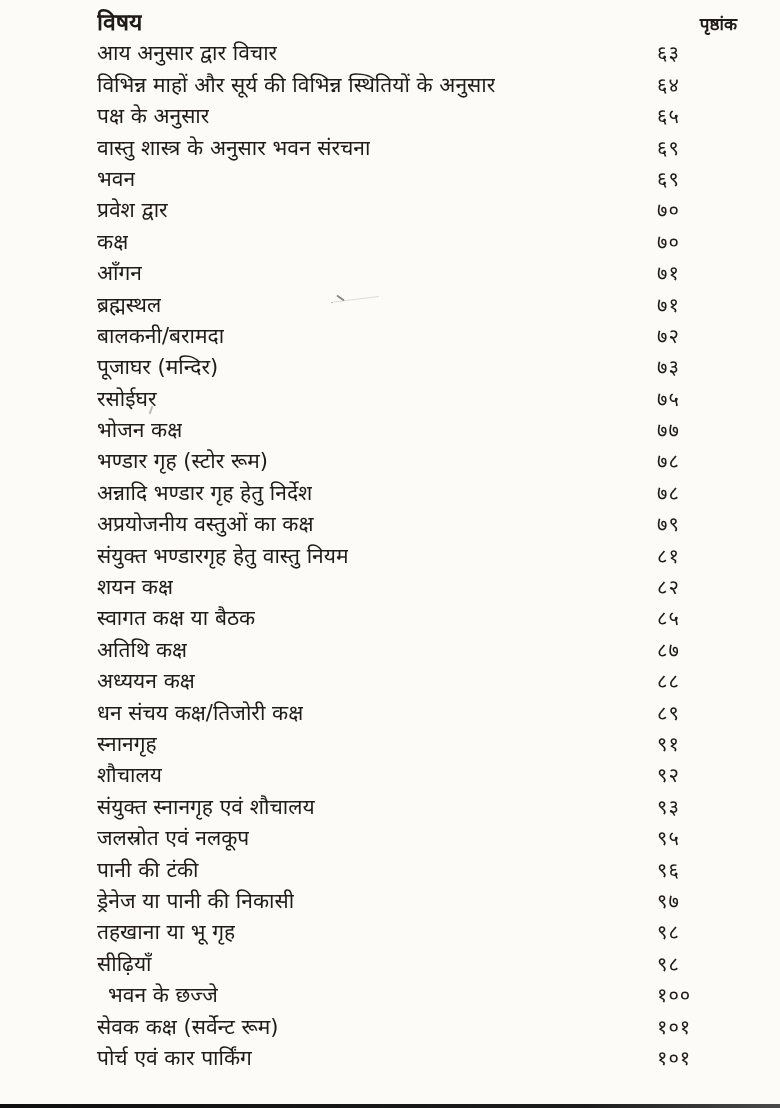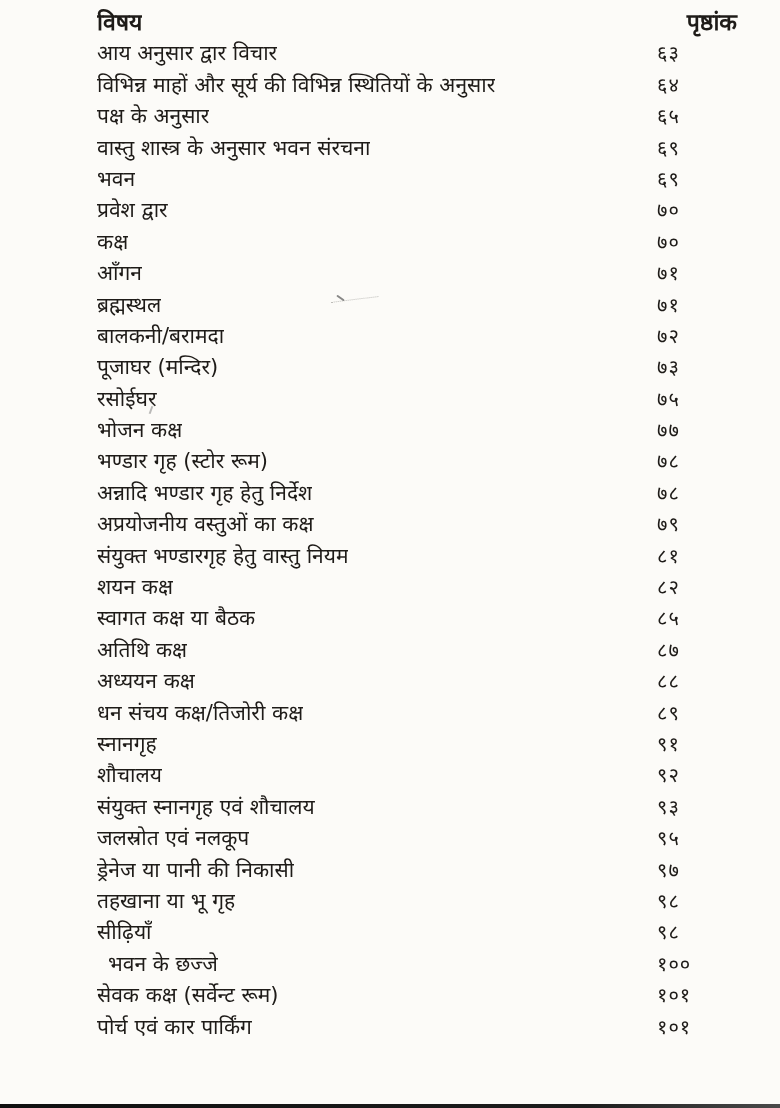--- a/index.html
+++ b/index.html
@@ -43,21 +43,21 @@
     overflow: hidden;
     text-overflow: clip;
   }
   .pageno {
     font-size: 20px;
     text-align: left;
     min-width: 80px;
     letter-spacing: 1px;
   }
   .header-row .pageno-label {
-    font-size: 23px;
+    font-size: 17px;
     text-align: right;
   }
   
   .artifact-squiggle {
     position: absolute;
     left: 330px;
     top: 290px;
     width: 48px;
     height: 10px;
     border-bottom: 1px dotted #8a8a85;
@@ -204,20 +204,24 @@
   </div>
       <div class="row entry-row">
     <span class="title">संयुक्त स्नानगृह एवं शौचालय</span>
     <span class="pageno">९३</span>
   </div>
       <div class="row entry-row">
     <span class="title">जलस्रोत एवं नलकूप</span>
     <span class="pageno">९५</span>
   </div>
       <div class="row entry-row">
+    <span class="title">पानी की टंकी</span>
+    <span class="pageno">९६</span>
+  </div>
+      <div class="row entry-row">
     <span class="title">ड्रेनेज या पानी की निकासी</span>
     <span class="pageno">९७</span>
   </div>
       <div class="row entry-row">
     <span class="title">तहखाना या भू गृह</span>
     <span class="pageno">९८</span>
   </div>
       <div class="row entry-row">
     <span class="title">सीढ़ियाँ</span>
     <span class="pageno">९८</span>

